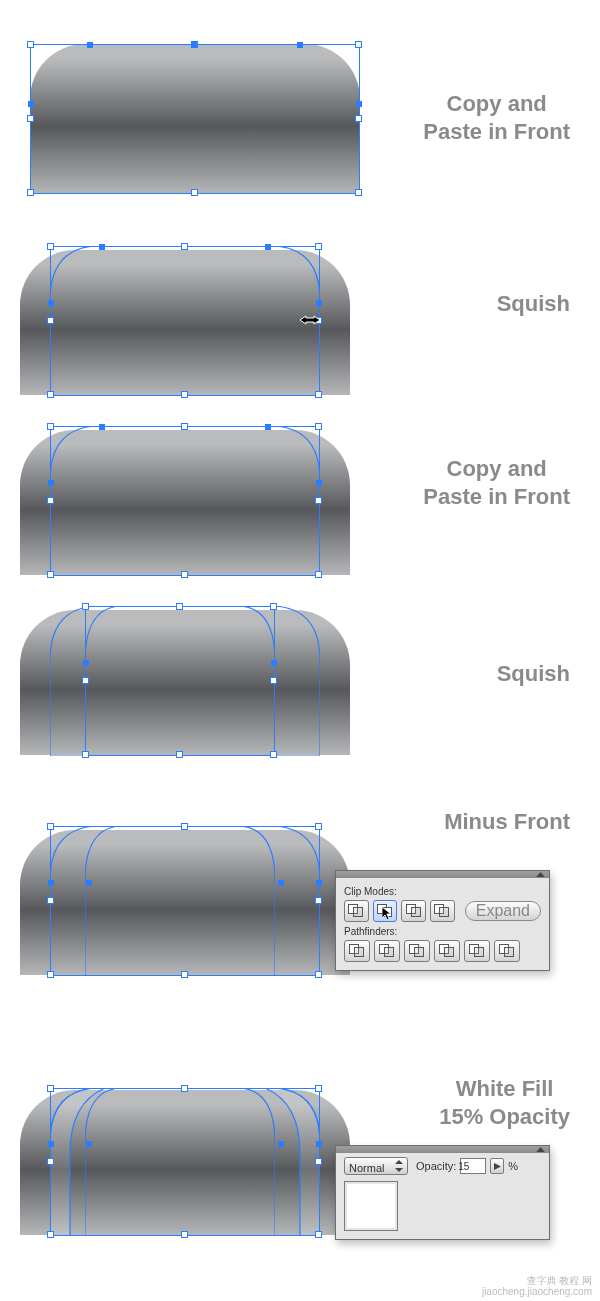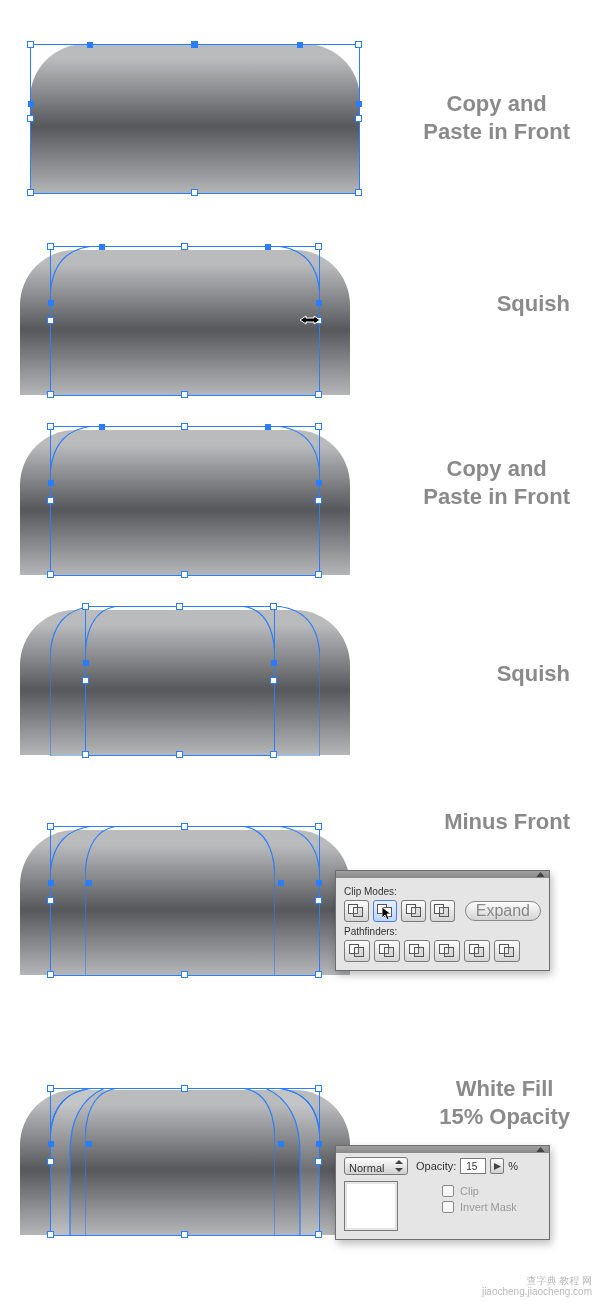--- a/index.html
+++ b/index.html
@@ -183,21 +183,21 @@
     border-radius:3px;
     display:flex;align-items:center;
     padding:0 4px;
     font-size:11px;
     gap:4px;
   }
   .stepper-arrows svg{width:8px;height:12px;}
   .opacity-wrap{display:flex;align-items:center;gap:4px;margin-left:8px;justify-content:space-between;}
   .num-input{
     width:26px;height:16px;border:1px solid #7a7a7a;background:#fff;
-    font-size:10px;text-align:right;padding-right:8px;
+    font-size:10px;text-align:right;padding-right:16px;
     display:flex;align-items:center;justify-content:flex-end;
   }
   .tri-btn{
     width:14px;height:16px;border:1px solid #7a7a7a;border-radius:2px;
     background:linear-gradient(#fdfdfd,#d0d0d0);
     display:flex;align-items:center;justify-content:center;
   }
   .swatch-area{display:flex;gap:6px;margin-top:6px;align-items:flex-start;}
   .big-swatch{
     width:54px;height:50px;border:1px solid #7a7a7a;background:#fff;
@@ -470,30 +470,20 @@
           <div class="tri-btn">
             <svg width="7" height="7" viewBox="0 0 7 7">
                 <polygon points="0,0 7,3.5 0,7" fill="#444"></polygon>
               </svg>
           </div>
           <span>%</span>
         </div>
       </div>
       <div class="swatch-area">
         <div class="big-swatch"></div>
-        <div style="flex:1;padding-left:38px;">
-          <div class="chk-row">
-              <div class="chk"></div>
-              <span>Clip</span>
-            </div>
-          <div class="chk-row">
-              <div class="chk"></div>
-              <span>Invert Mask</span>
-            </div>
-        </div>
       </div>
     </div>
   </div>
 </div>
 
 <div class="watermark">
   <div>查字典 教程 网</div>
   <div>jiaocheng.jiaocheng.com</div>
 </div>
 

